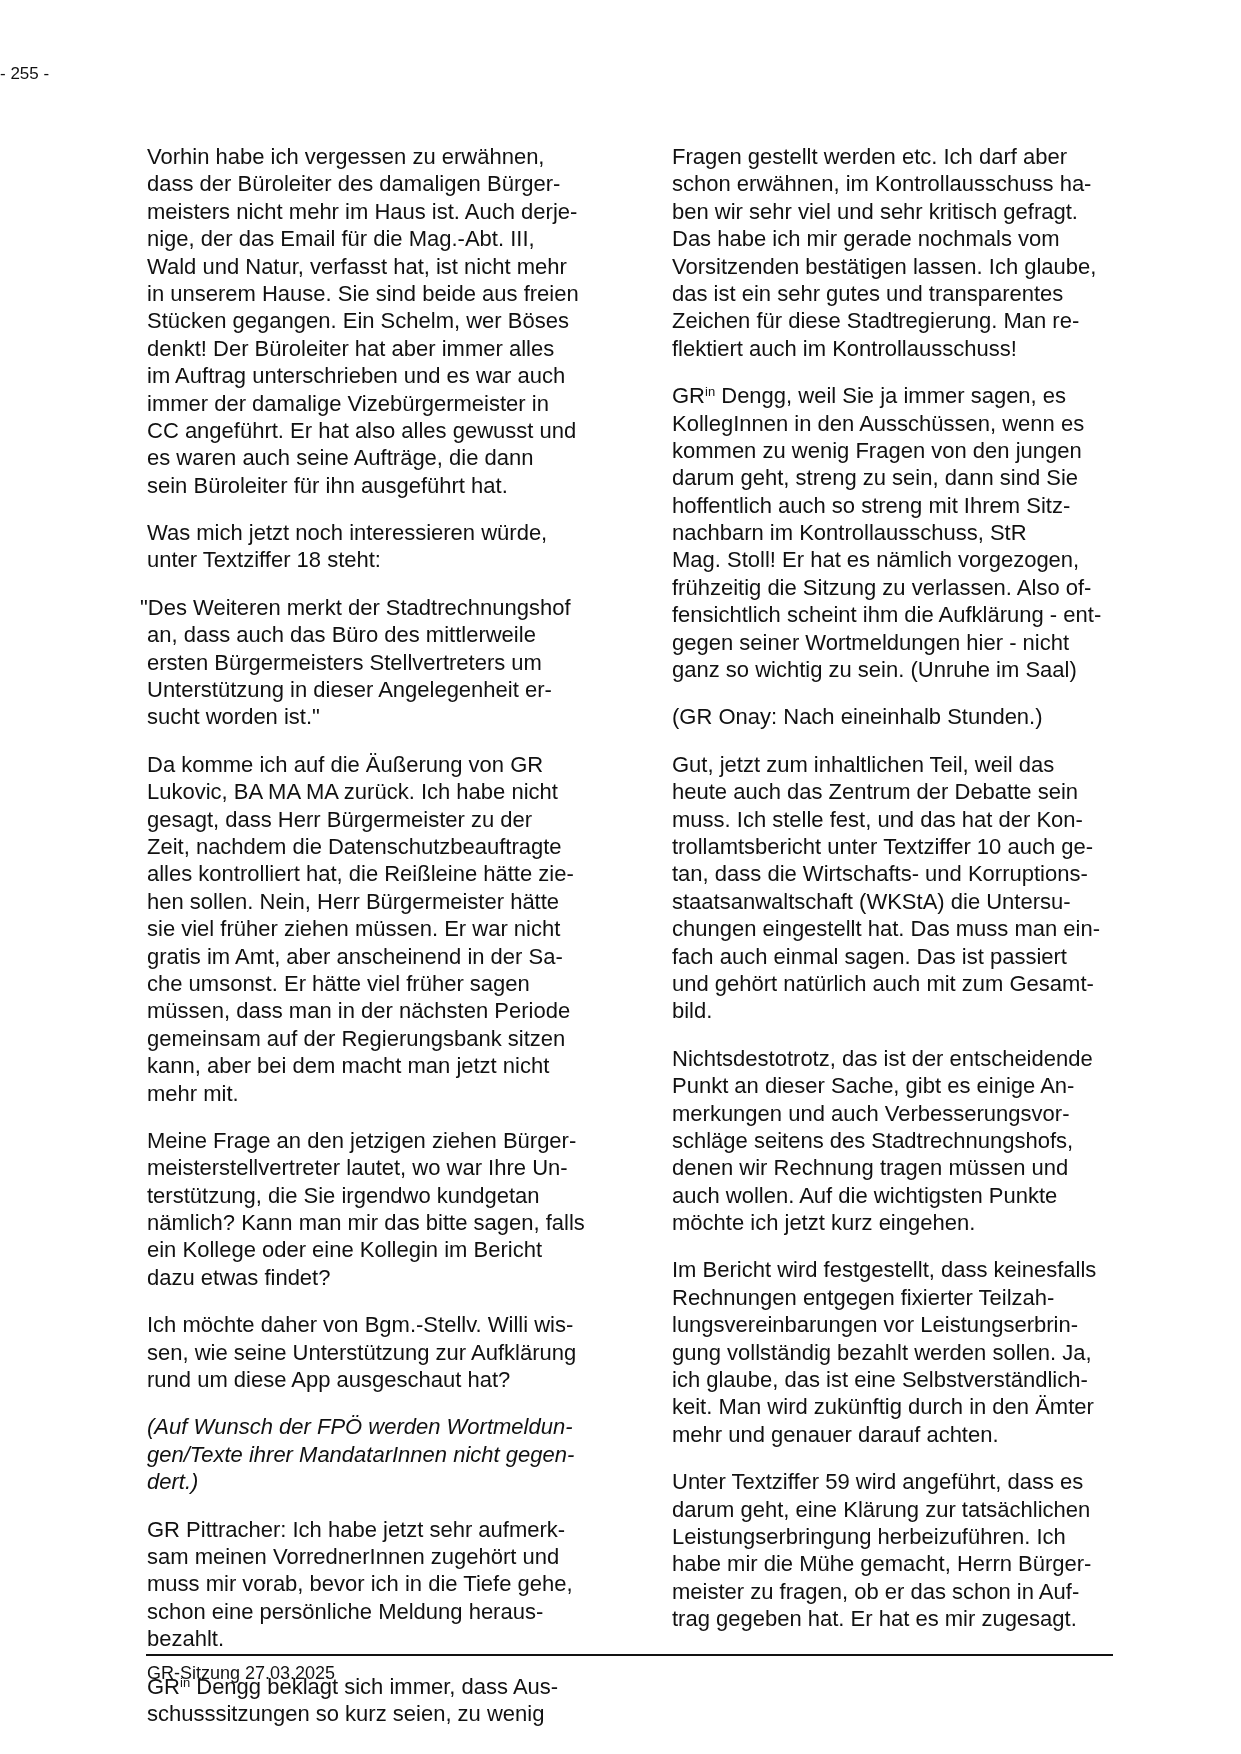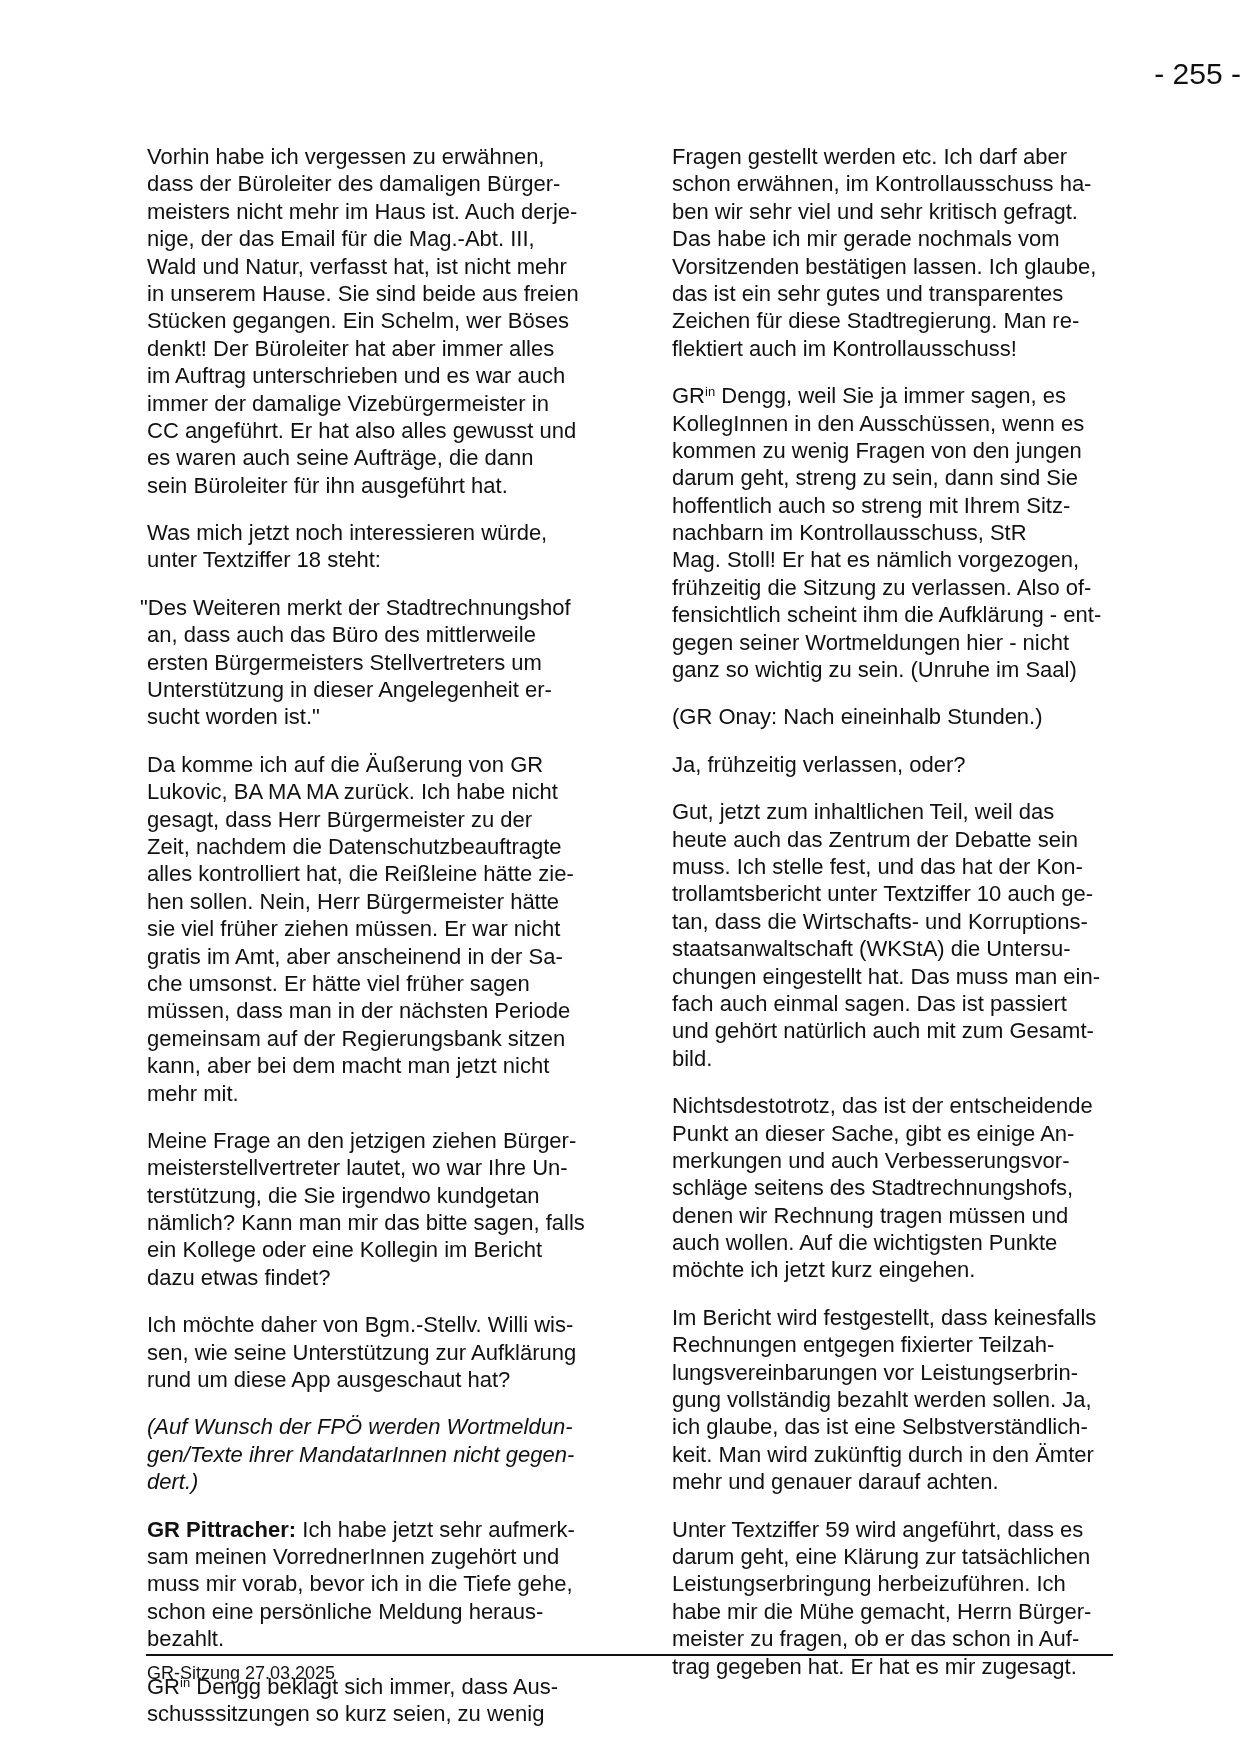--- a/index.html
+++ b/index.html
@@ -14,37 +14,37 @@
     background: #ffffff;
     font-family: "Liberation Sans", "DejaVu Sans", sans-serif;
     color: #111111;
     overflow: hidden;
   }
   .page-number {
     position: absolute;
     top: 60px;
     left: 0;
     width: 1241px;
-    text-align: right;
-    font-size: 30px;
+    text-align: left;
+    font-size: 17px;
     line-height: 27px;
   }
   .col {
     position: absolute;
     top: 143px;
     font-size: 22px;
     line-height: 27.4px;
   }
   .col-left  { left: 147px; width: 455px; }
   .col-right { left: 672px; width: 450px; }
   .para + .para { margin-top: 20px; }
   .line { white-space: nowrap; height: 27.4px; }
   .para.italic { font-style: italic; }
   .para.quote > .line:first-child { margin-left: -7px; }
-  .line b { font-weight: bold; text-align: center; }
+  .line b { font-weight: normal; text-align: center; }
   .line sup {
     font-size: 13px;
     line-height: 0;
     vertical-align: 7px;
   }
   .footer-rule {
     position: absolute;
     left: 146px;
     top: 1654px;
     width: 967px;
@@ -159,23 +159,20 @@
         <div class="line">Mag. Stoll! Er hat es nämlich vorgezogen,</div>
         <div class="line">frühzeitig die Sitzung zu verlassen. Also of-</div>
         <div class="line">fensichtlich scheint ihm die Aufklärung - ent-</div>
         <div class="line">gegen seiner Wortmeldungen hier - nicht</div>
         <div class="line">ganz so wichtig zu sein. (Unruhe im Saal)</div>
       </div>
       <div class="para normal">
         <div class="line">(GR Onay: Nach eineinhalb Stunden.)</div>
       </div>
       <div class="para normal">
-        <div class="line">Ja, frühzeitig verlassen, oder?</div>
-      </div>
-      <div class="para normal">
         <div class="line">Gut, jetzt zum inhaltlichen Teil, weil das</div>
         <div class="line">heute auch das Zentrum der Debatte sein</div>
         <div class="line">muss. Ich stelle fest, und das hat der Kon-</div>
         <div class="line">trollamtsbericht unter Textziffer 10 auch ge-</div>
         <div class="line">tan, dass die Wirtschafts- und Korruptions-</div>
         <div class="line">staatsanwaltschaft (WKStA) die Untersu-</div>
         <div class="line">chungen eingestellt hat. Das muss man ein-</div>
         <div class="line">fach auch einmal sagen. Das ist passiert</div>
         <div class="line">und gehört natürlich auch mit zum Gesamt-</div>
         <div class="line">bild.</div>

